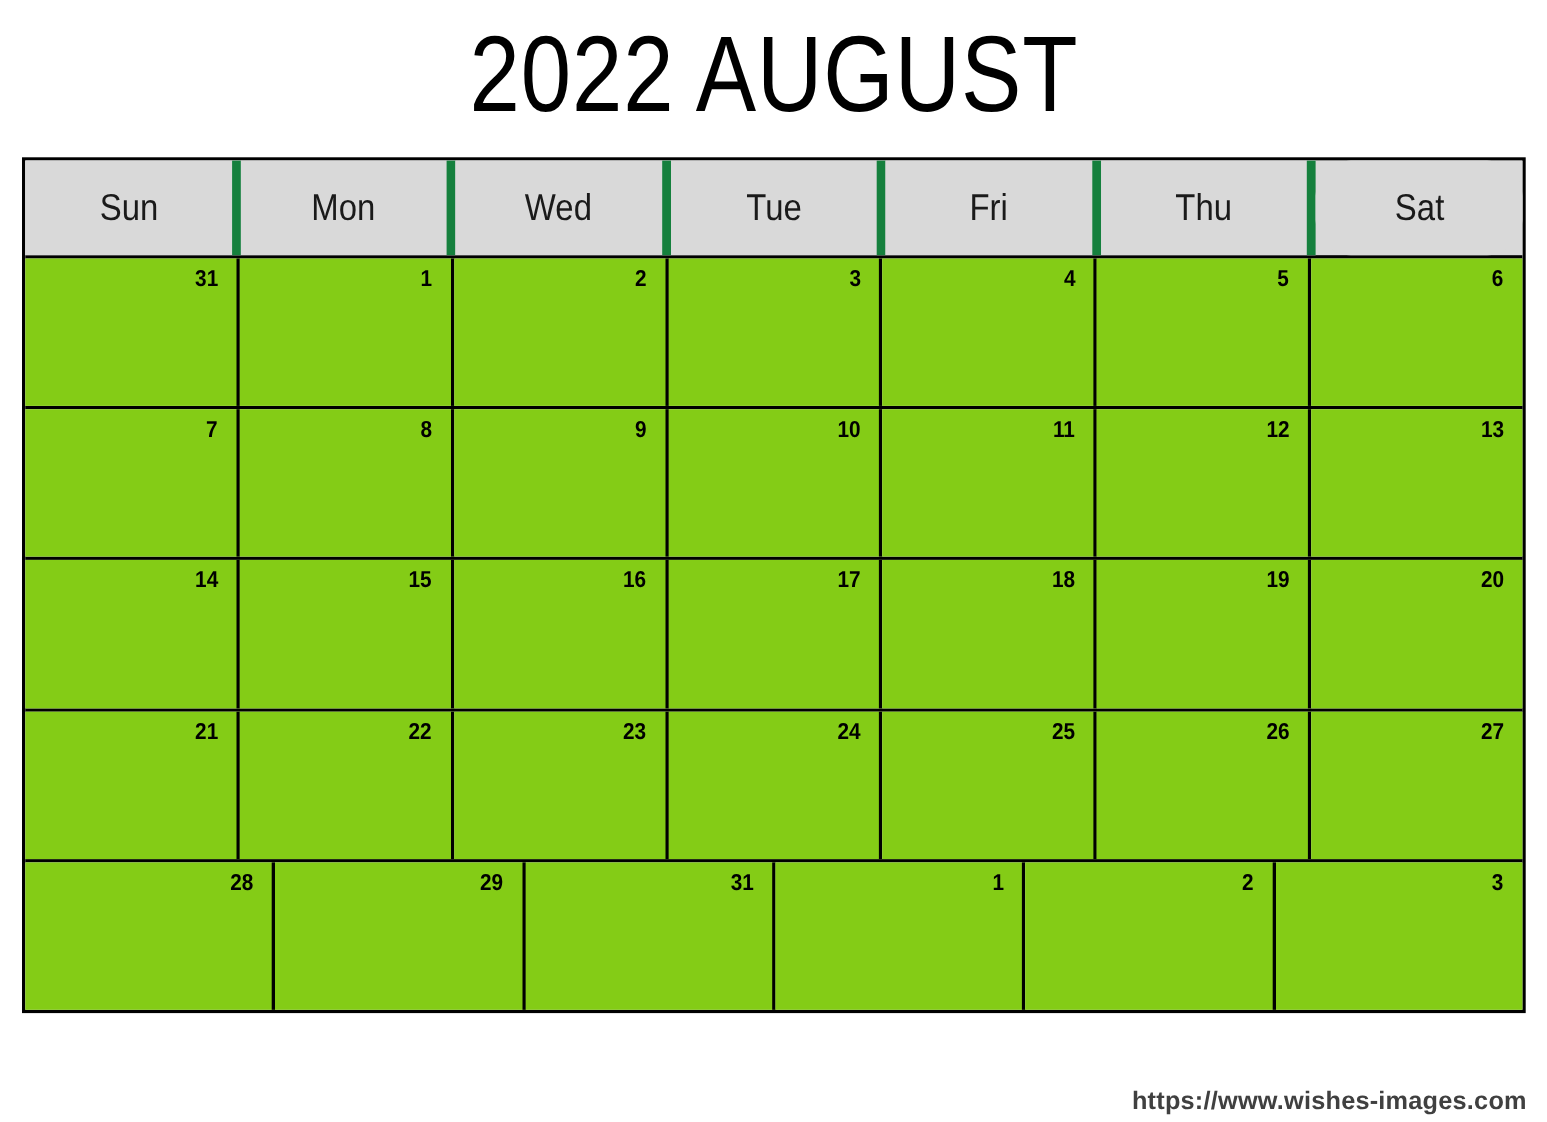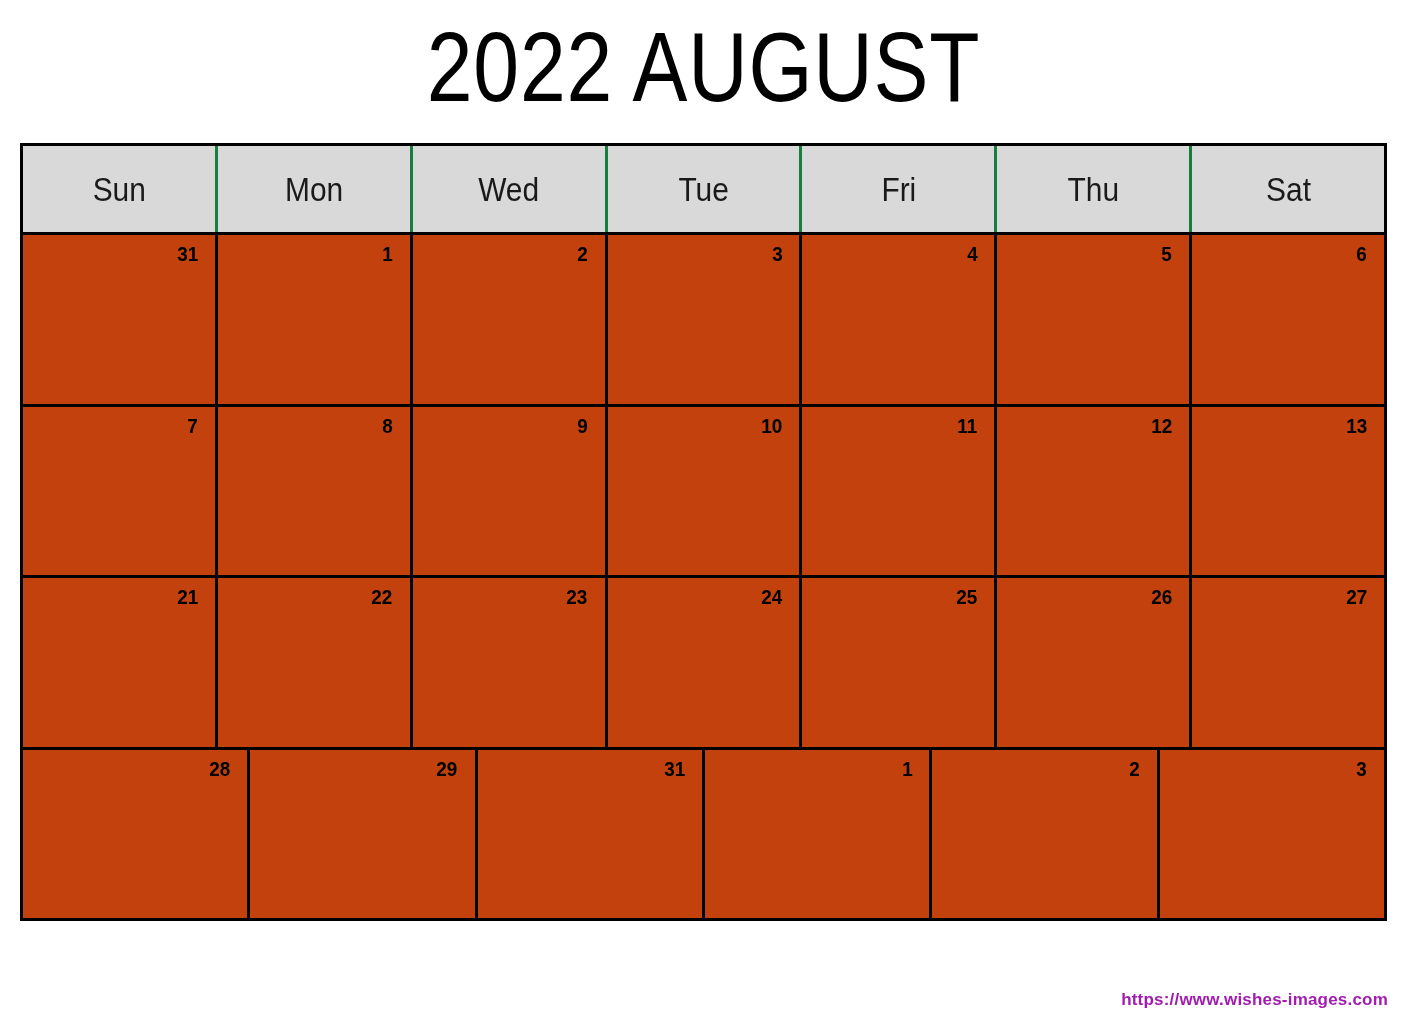--- a/index.html
+++ b/index.html
@@ -70,21 +70,21 @@
     flex: 0 0 89px;
     background: #d9d9d9;
     border-bottom: 3px solid #000;
     box-sizing: border-box;
   }
   .dow-cell {
     flex: 1 1 0;
     display: flex;
     align-items: center;
     justify-content: center;
-    border-right: 3px solid #15803d;
+    border-right: 8px solid #15803d;
     box-sizing: border-box;
     background: #d9d9d9;
   }
   .dow-cell:last-child { border-right: none; border-radius: 32px; }
   .dow-label {
     font-family: "Liberation Sans Narrow", "Liberation Sans", sans-serif;
     font-size: 34px;
     font-weight: 400;
     color: #1a1a1a;
     transform: scaleX(0.88);
@@ -102,21 +102,21 @@
     border-bottom: 3px solid #000;
     box-sizing: border-box;
   }
   .week-row:last-child { border-bottom: none; justify-content: space-between; }
 
   .day-cell {
     flex: 1 1 0;
     border-right: 3px solid #000;
     box-sizing: border-box;
     position: relative;
-    background: #c2410c;
+    background: #84cc16;
   }
   .day-cell:last-child { border-right: none; }
 
   .day-num {
     position: absolute;
     top: 7px;
     right: 17px;
     font-family: "Liberation Sans Narrow", "Liberation Sans", sans-serif;
     font-size: 21px;
     font-weight: 700;
@@ -130,23 +130,23 @@
   .footer {
     position: absolute;
     right: 18px;
     top: 985px;
     height: 30px;
     display: flex;
     align-items: center;
   }
   .footer-url {
     font-family: "Liberation Sans", sans-serif;
-    font-size: 17px;
+    font-size: 23px;
     font-weight: 700;
-    color: #a21caf;
+    color: #404040;
     letter-spacing: 0.2px;
     white-space: nowrap;
   }
 </style>
 </head>
 <body>
 
 <div id="calendar-root">
 
   <div class="title-band">
@@ -222,20 +222,43 @@
           <span class="day-num">11</span>
         </div>
         <div class="day-cell">
           <span class="day-num">12</span>
         </div>
         <div class="day-cell">
           <span class="day-num">13</span>
         </div>
       </div>
 
+      <div class="week-row">
+        <div class="day-cell">
+          <span class="day-num">14</span>
+        </div>
+        <div class="day-cell">
+          <span class="day-num">15</span>
+        </div>
+        <div class="day-cell">
+          <span class="day-num">16</span>
+        </div>
+        <div class="day-cell">
+          <span class="day-num">17</span>
+        </div>
+        <div class="day-cell">
+          <span class="day-num">18</span>
+        </div>
+        <div class="day-cell">
+          <span class="day-num">19</span>
+        </div>
+        <div class="day-cell">
+          <span class="day-num">20</span>
+        </div>
+      </div>
 
       <div class="week-row">
         <div class="day-cell">
           <span class="day-num">21</span>
         </div>
         <div class="day-cell">
           <span class="day-num">22</span>
         </div>
         <div class="day-cell">
           <span class="day-num">23</span>

